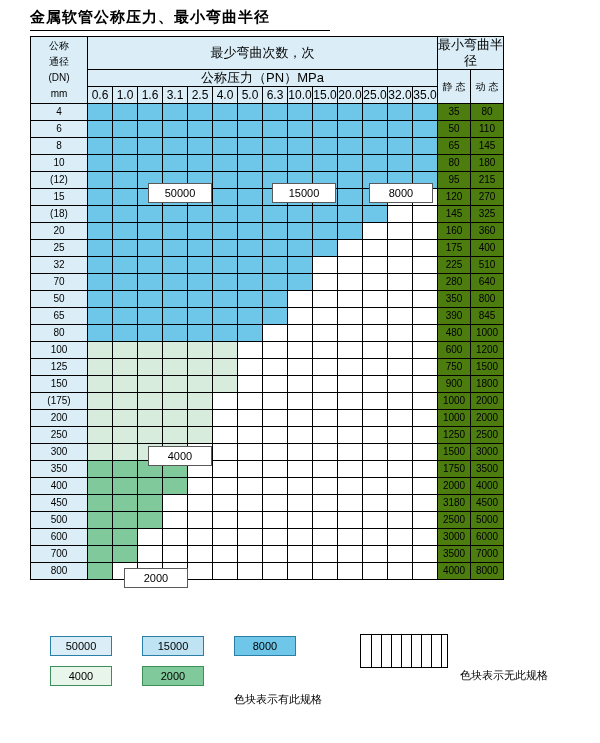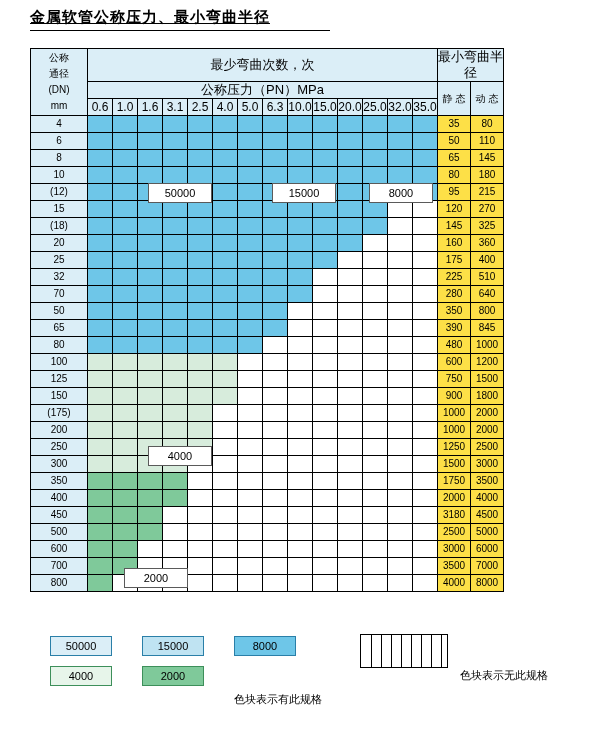--- a/index.html
+++ b/index.html
@@ -11,32 +11,31 @@
     position:relative;
     overflow:hidden;
   }
   .title{
     position:absolute;
     left:30px;top:8px;
     font-family:"Liberation Serif","DejaVu Serif",serif;
     font-size:15px;
     font-weight:bold;
     letter-spacing:1px;
-    text-decoration:underline;
   }
   .title-underline{
     position:absolute;
     left:30px;top:30px;
     width:300px;height:1px;background:#000;
   }
 
   
   table.main{
     position:absolute;
-    left:30px;top:48px;
+    left:30px;top:36px;
     border-collapse:collapse;
     table-layout:fixed;
     font-size:10px;
   }
   table.main td,table.main th{
     border:1px solid #000;
     padding:0;
     text-align:center;
     vertical-align:middle;
     font-weight:normal;
@@ -56,21 +55,21 @@
   .pn-num{font-size:12px;}
 
   .dn-cell{background:#dbeef7;font-size:10px;}
 
   
   .f-blue{background:#6ec6e8;}
   .f-green{background:#7fc99a;}
   .f-lgreen{background:#d7ecdc;}
   .f-white{background:#ffffff;}
 
-  .rval{background:#fde047;font-size:10px;}
+  .rval{background:#4d7c0f;font-size:10px;}
 
   
   .tag{
     position:absolute;
     background:#ffffff;
     border:1px solid #5a5a5a;
     font-size:11px;
     text-align:center;
     line-height:18px;
     height:18px;

